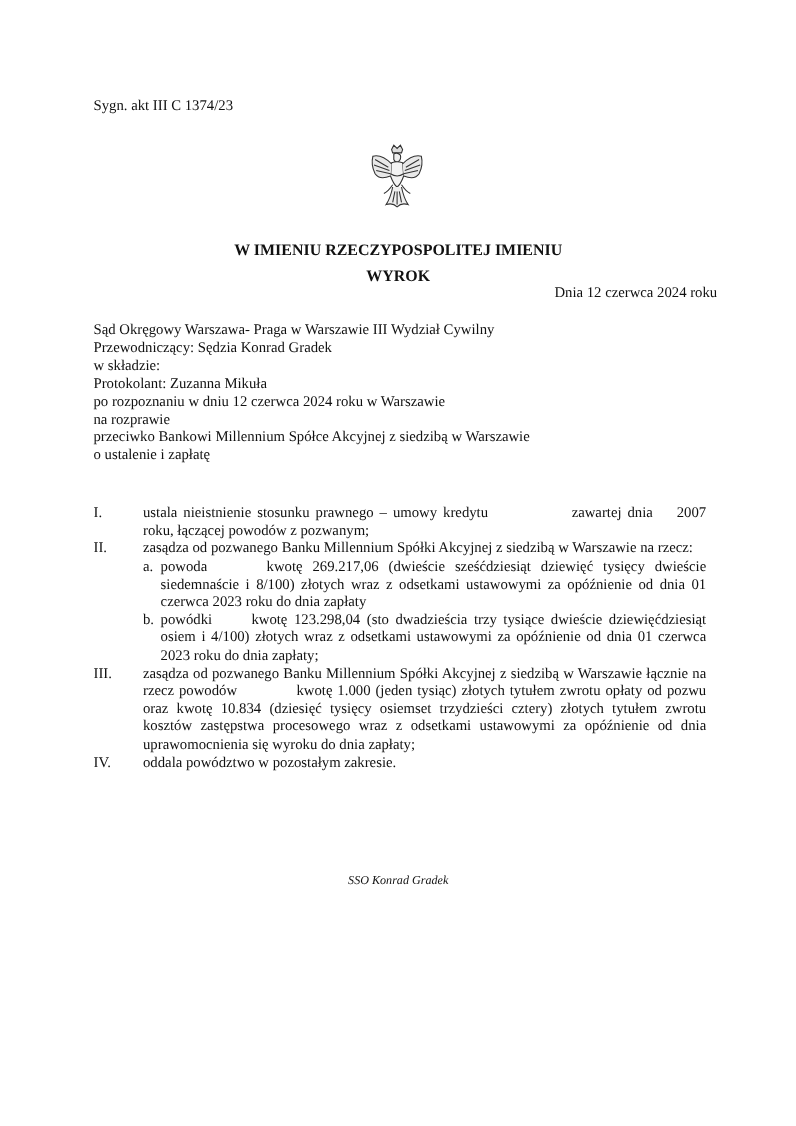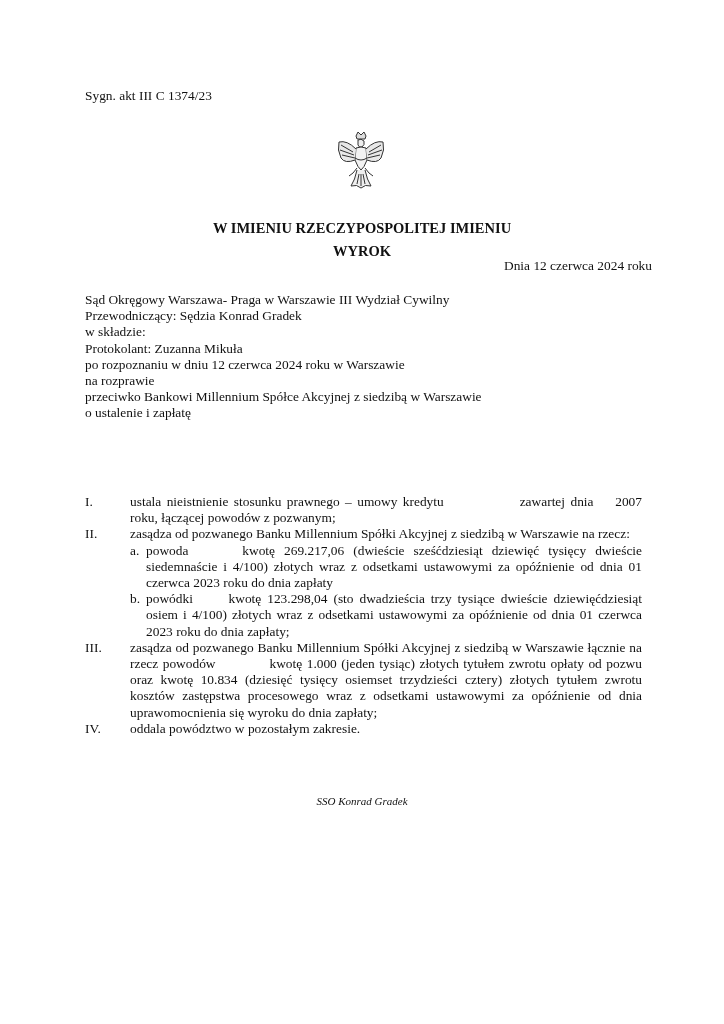--- a/index.html
+++ b/index.html
@@ -16,21 +16,21 @@
   .t1 { top: 203px; margin-top: 40px; }
   .t2 { top: 220px; }
   .date { left: 486px; top: 258px; margin-left: 18px; }
   .intro { left: 85px; top: 292px; line-height: 16.2px; }
   .intro div { white-space: nowrap; }
   .verdict { left: 85px; top: 458px; width: 557px; line-height: 16.2px; }
   .pt { position: relative; padding-left: 45px; text-align: justify; }
   .pt .num { position: absolute; left: 0; top: 0; }
   .sub { position: relative; padding-left: 16px; margin-left: 45px; text-align: justify; }
   .sub .num { position: absolute; left: 0; top: 0; }
-  .just { text-align: justify; text-align-last: justify; margin-top: 36px; }
+  .just { text-align: justify; text-align-last: justify; }
   .sign { left: 0; width: 724px; text-align: center; top: 795px; font-style: italic; font-size: 11px; }
 </style>
 </head>
 <body>
 
 <div class="abs sygn">Sygn. akt III C 1374/23</div>
 
 <div class="abs eagle">
   <svg width="52" height="65" viewBox="0 0 52 65">
     <g fill="none" stroke="#333" stroke-width="1">
@@ -78,21 +78,21 @@
     <span class="num">I.</span>
     <div class="just" style="white-space: pre;">ustala nieistnienie stosunku prawnego – umowy kredytu              zawartej dnia    2007</div>
     <div>roku, łączącej powodów z pozwanym;</div>
   </div>
   <div class="pt">
     <span class="num">II.</span>
     <div>zasądza od pozwanego Banku Millennium Spółki Akcyjnej z siedzibą w Warszawie na rzecz:</div>
   </div>
   <div class="sub">
     <span class="num">a.</span>
-    <div style="white-space: pre-wrap;">powoda      kwotę 269.217,06 (dwieście sześćdziesiąt dziewięć tysięcy dwieście siedemnaście i 4/100) złotych wraz z odsetkami ustawowymi za opóźnienie od dnia 01 czerwca 2023 roku do dnia zapłaty</div>
+    <div style="white-space: pre-wrap;">powoda      kwotę 269.217,06 (dwieście sześćdziesiąt dziewięć tysięcy dwieście siedemnaście i 8/100) złotych wraz z odsetkami ustawowymi za opóźnienie od dnia 01 czerwca 2023 roku do dnia zapłaty</div>
   </div>
   <div class="sub">
     <span class="num">b.</span>
     <div style="white-space: pre-wrap;">powódki      kwotę 123.298,04 (sto dwadzieścia trzy tysiące dwieście dziewięćdziesiąt osiem i 4/100) złotych wraz z odsetkami ustawowymi za opóźnienie od dnia 01 czerwca 2023 roku do dnia zapłaty;</div>
   </div>
   <div class="pt">
     <span class="num">III.</span>
     <div style="white-space: pre-wrap;">zasądza od pozwanego Banku Millennium Spółki Akcyjnej z siedzibą w Warszawie łącznie na rzecz powodów            kwotę 1.000 (jeden tysiąc) złotych tytułem zwrotu opłaty od pozwu oraz kwotę 10.834 (dziesięć tysięcy osiemset trzydzieści cztery) złotych tytułem zwrotu kosztów zastępstwa procesowego wraz z odsetkami ustawowymi za opóźnienie od dnia uprawomocnienia się wyroku do dnia zapłaty;</div>
   </div>
   <div class="pt">

